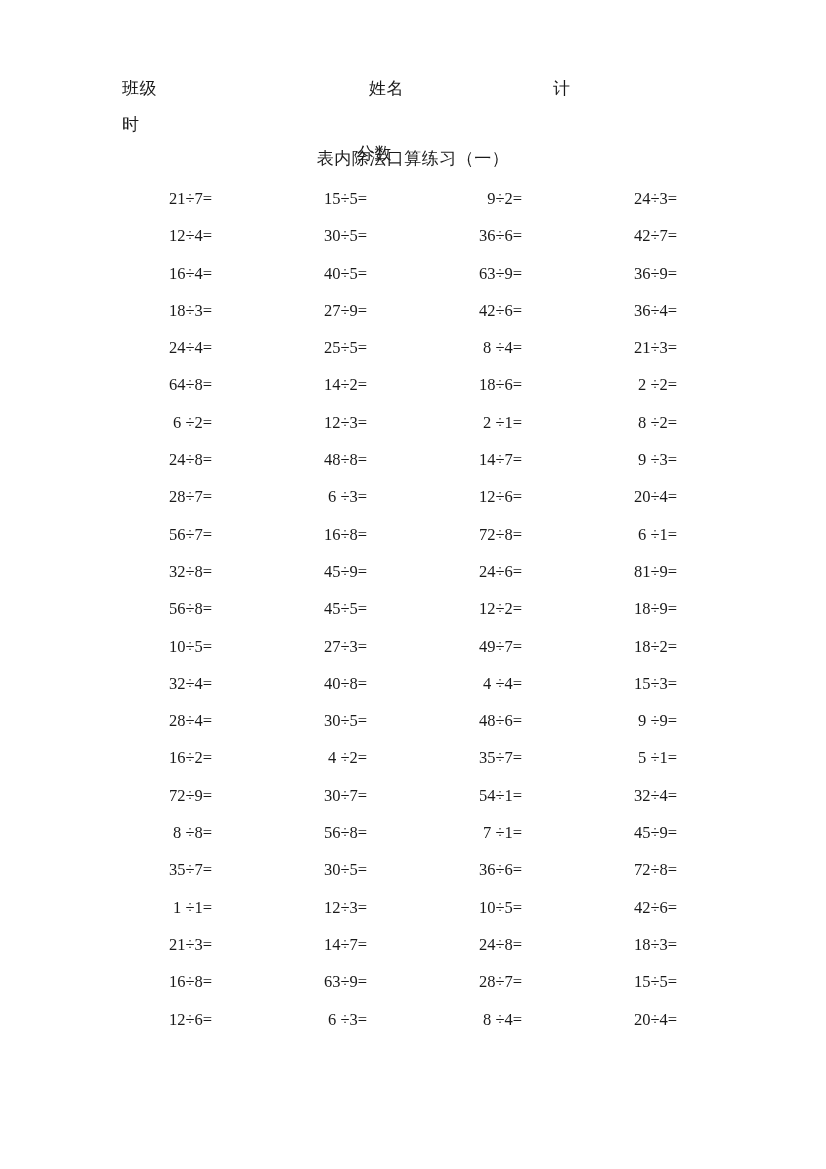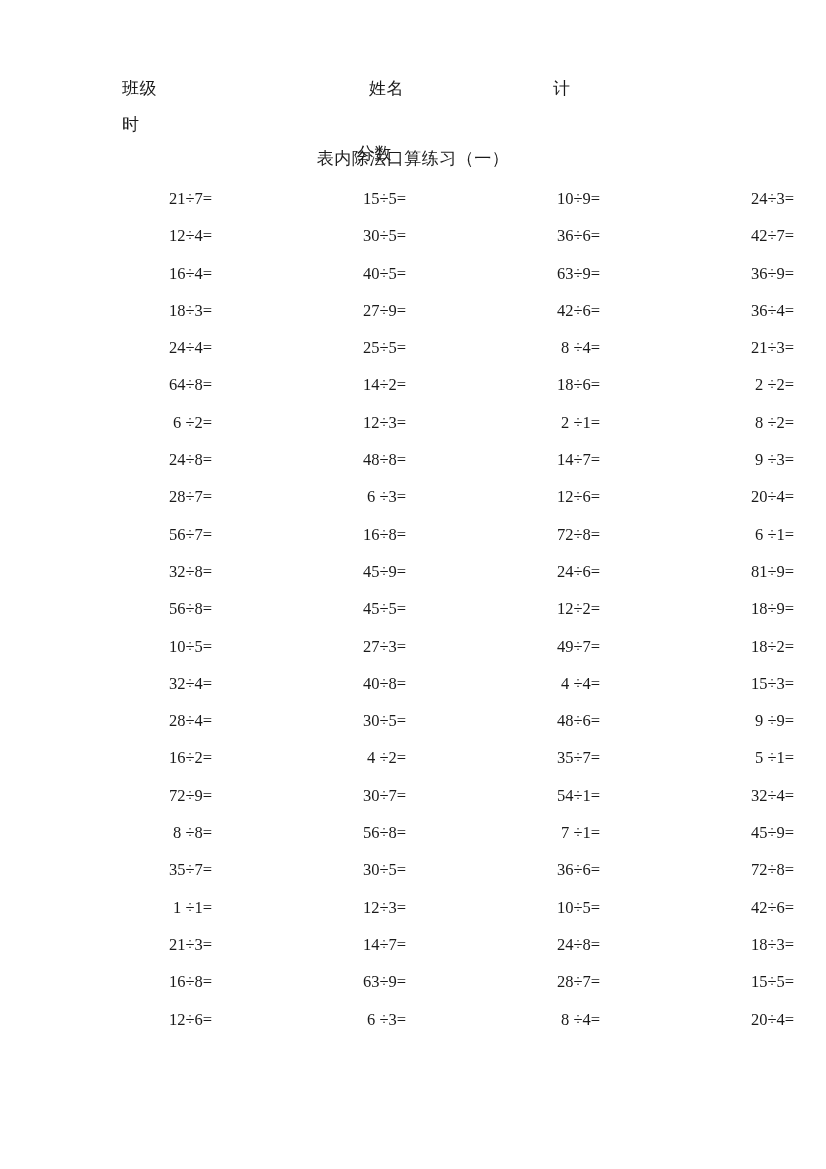--- a/index.html
+++ b/index.html
@@ -63,21 +63,20 @@
   .grid {
     position: absolute;
     top: 188px;
     left: 0;
     width: 826px;
   }
   .prow {
     display: flex;
     height: 37.3px;
     align-items: flex-start;
-    gap: 39px;
   }
   .pcell {
     width: 155px;
     font-size: 16.5px;
     line-height: 22px;
     white-space: pre;
     text-align: right;
     padding-right: 0px;
   }
   .col-0 { margin-left: 57px; }
@@ -97,21 +96,21 @@
     <span class="hcell h-time">时</span>
     <span class="hcell h-score">分数</span>
   </div>
 
   <div class="title">表内除法口算练习（一）</div>
 
   <div class="grid">
       <div class="prow">
         <div class="pcell col-0">21÷7=</div>
         <div class="pcell">15÷5=</div>
-        <div class="pcell">10÷9=</div>
+        <div class="pcell">9÷2=</div>
         <div class="pcell">24÷3=</div>
       </div>
       <div class="prow">
         <div class="pcell col-0">12÷4=</div>
         <div class="pcell">30÷5=</div>
         <div class="pcell">36÷6=</div>
         <div class="pcell">42÷7=</div>
       </div>
       <div class="prow">
         <div class="pcell col-0">16÷4=</div>

